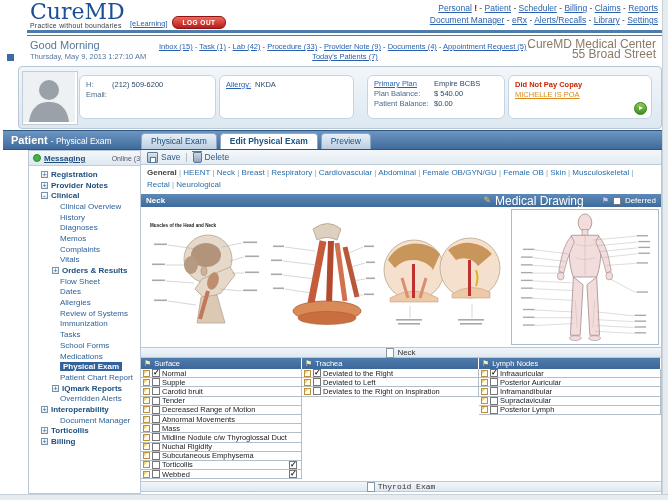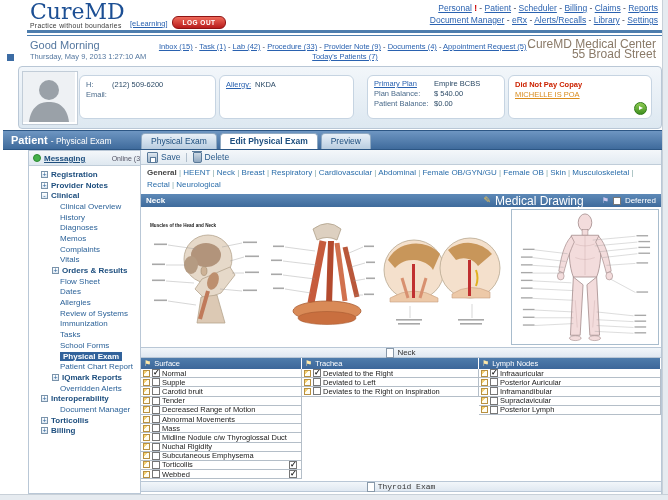--- a/index.html
+++ b/index.html
@@ -273,20 +273,23 @@
         </div>
         <div class="tree-item" style="padding-left: 31px;">
           <span class="tree-label">Immunization</span>
         </div>
         <div class="tree-item" style="padding-left: 31px;">
           <span class="tree-label">Tasks</span>
         </div>
         <div class="tree-item" style="padding-left: 31px;">
           <span class="tree-label">School Forms</span>
         </div>
+        <div class="tree-item" style="padding-left: 31px;">
+          <span class="tree-label">Medications</span>
+        </div>
         <div class="tree-item selected" style="padding-left: 31px;">
           <span class="tree-label">Physical Exam</span>
         </div>
         <div class="tree-item" style="padding-left: 31px;">
           <span class="tree-label">Patient Chart Report</span>
         </div>
         <div class="tree-item bold" style="padding-left: 23px;">
           <span class="tg">+</span>
           <span class="tree-label">IQmark Reports</span>
         </div>

